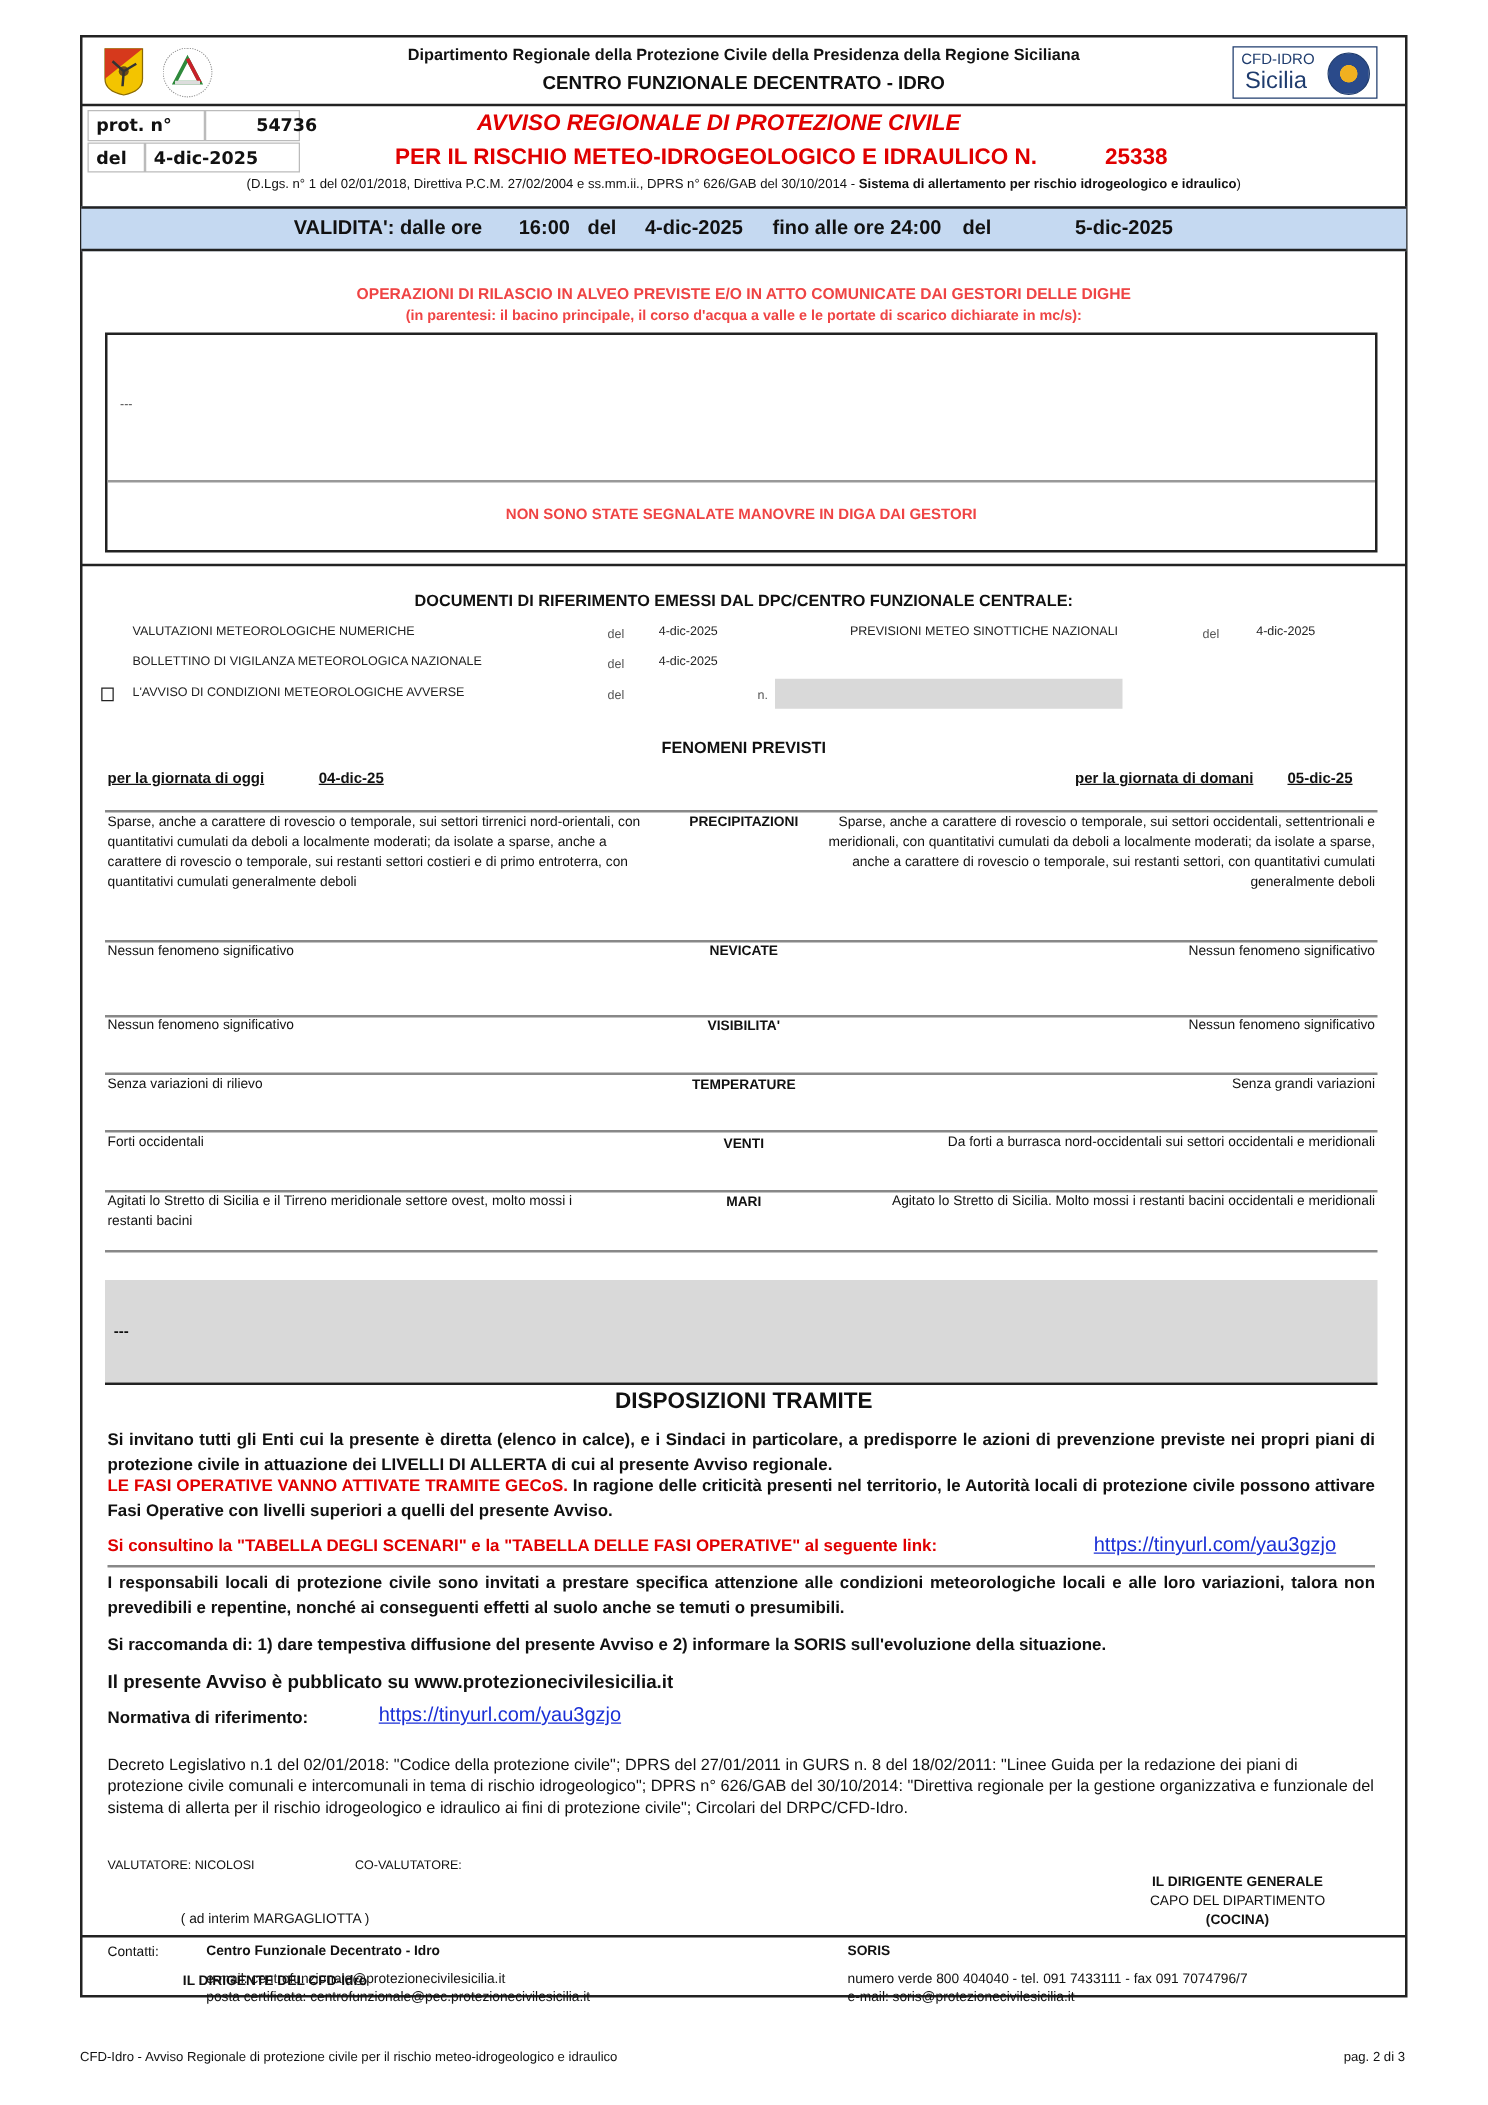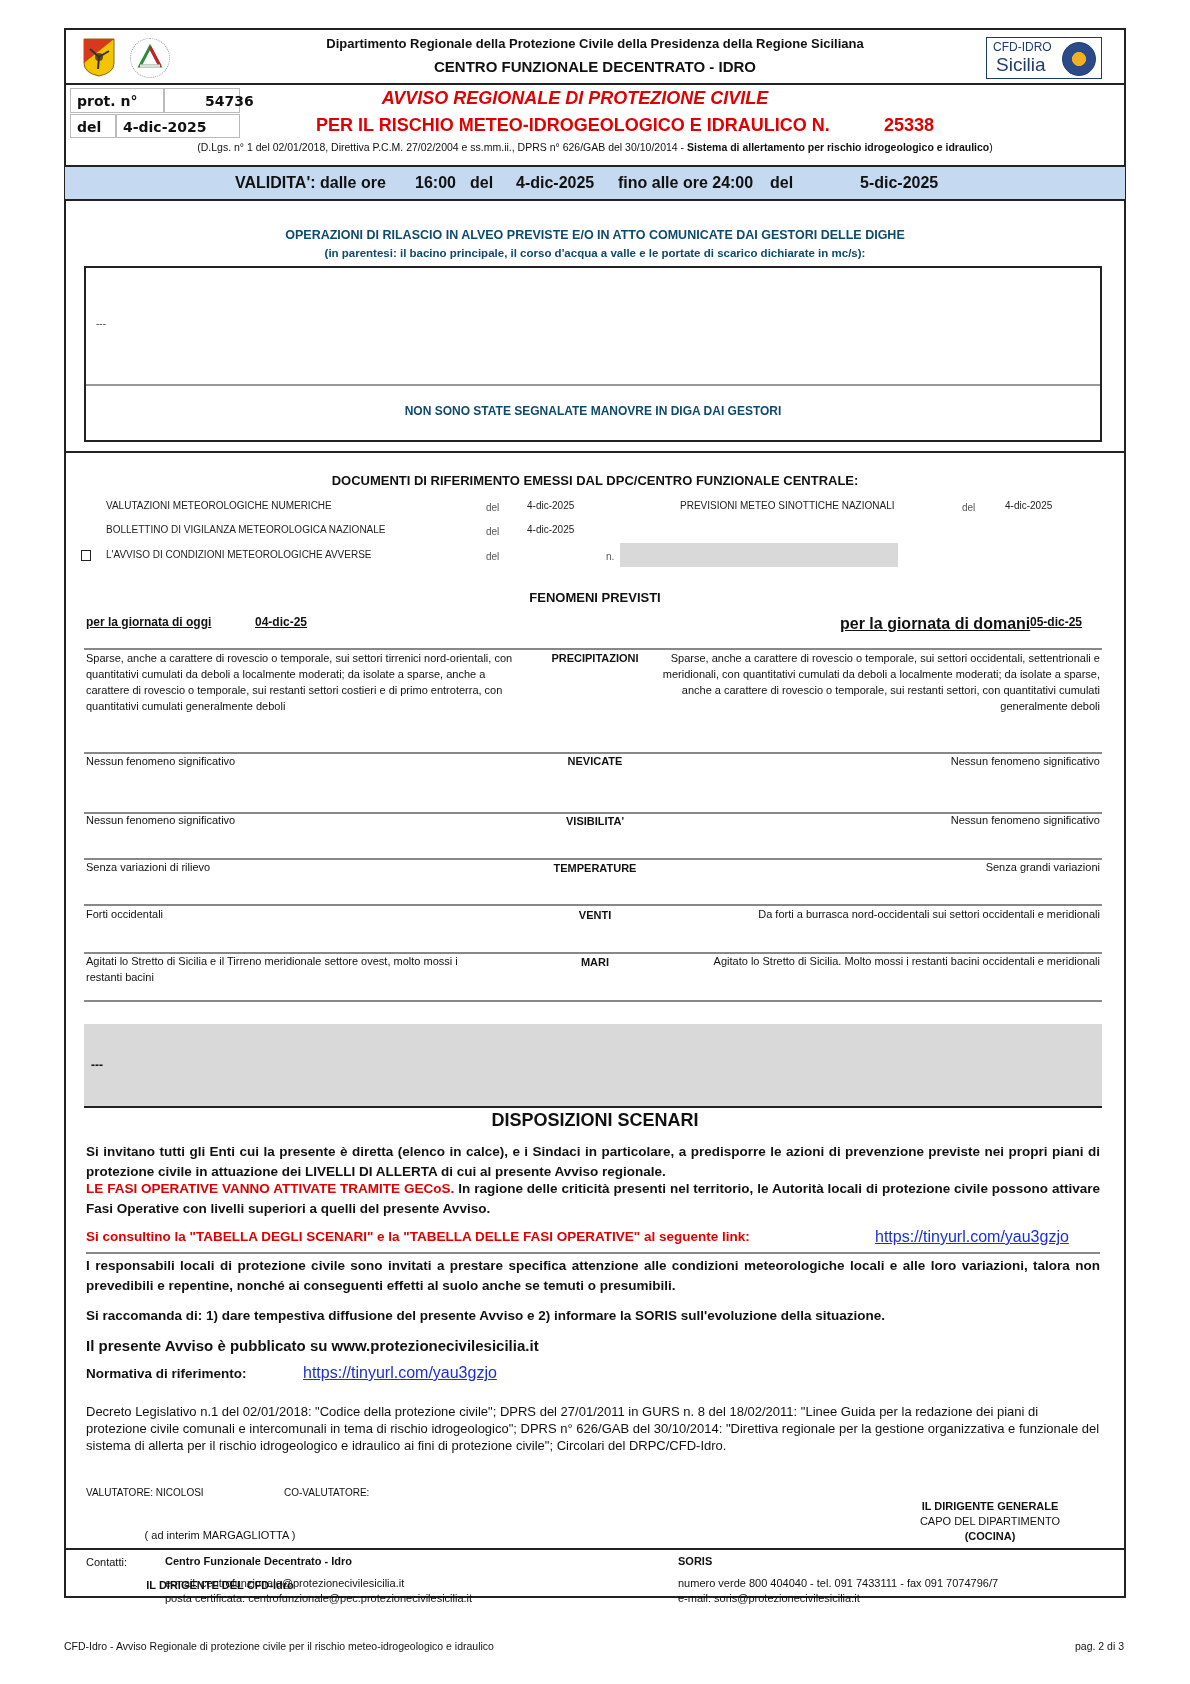--- a/index.html
+++ b/index.html
@@ -4,21 +4,21 @@
 <style>
   html, body { margin: 0; padding: 0; background: #ffffff; }
   body { width: 1190px; height: 1684px; position: relative; font-family: "Liberation Sans", sans-serif; color: #111; overflow: hidden; }
   .abs { position: absolute; }
   .frame { position: absolute; left: 64px; top: 28px; width: 1062px; height: 1570px; border: 2px solid #222; box-sizing: border-box; }
   .hline { position: absolute; height: 0; border-top: 2px solid #222; }
   .b { font-weight: bold; }
   .c { text-align: center; }
   .r { text-align: right; }
   .red { color: #e00000; }
-  .navy { color: #0c4a6e; }
+  .navy { color: #ef4444; }
   .lnk { color: #1a2fd6; text-decoration: underline; }
   .ul { text-decoration: underline; }
 
   
   .logo-sicilia { left: 82px; top: 37px; width: 34px; height: 40px; }
   .logo-pc { left: 130px; top: 38px; width: 40px; height: 40px; border-radius: 50%; border: 1px dotted #999; box-sizing: border-box; }
   .logo-cfd { left: 986px; top: 37px; width: 116px; height: 42px; border: 1px solid #1f3c6e; box-sizing: border-box; }
   .logo-cfd .t1 { position: absolute; left: 6px; top: 2px; font-size: 12px; color: #1f3c6e; }
   .logo-cfd .t2 { position: absolute; left: 9px; top: 16px; font-size: 19px; color: #1f3c6e; }
   .logo-cfd .seal { position: absolute; right: 5px; top: 4px; width: 32px; height: 32px; border-radius: 50%; background: radial-gradient(circle, #f0b020 0 30%, #2a4a8a 32% 100%); border: 1px solid #1f3c6e; }
@@ -114,21 +114,21 @@
 
 <div class="abs" style="left:81px; top:550px; width:10px; height:11px; border:1px solid #222; box-sizing:border-box;"></div>
 <div class="doc-label" style="left:106px; top:549px;">L'AVVISO DI CONDIZIONI METEOROLOGICHE AVVERSE</div>
 <div class="doc-label" style="left:486px; top:551px; color:#555;">del</div>
 <div class="doc-label" style="left:606px; top:551px; color:#555;">n.</div>
 <div class="grey-field" style="left:620px; top:543px; width:278px; height:24px;"></div>
 
 <div class="abs b c" style="left:65px; top:590px; width:1060px; font-size:13px;">FENOMENI PREVISTI</div>
 <div class="abs b ul" style="left:86px; top:615px; font-size:12px;">per la giornata di oggi</div>
 <div class="abs b ul" style="left:255px; top:615px; font-size:12px;">04-dic-25</div>
-<div class="abs b ul" style="left:840px; top:615px; font-size:16px;">per la giornata di domani</div>
+<div class="abs b ul" style="left:860px; top:615px; font-size:12px;">per la giornata di domani</div>
 <div class="abs b ul" style="left:1030px; top:615px; font-size:12px;">05-dic-25</div>
 
 <div class="fen-row-line" style="top:648px;"></div>
 <div class="fen-l" style="top:650px;">Sparse, anche a carattere di rovescio o temporale, sui settori tirrenici nord-orientali, con quantitativi cumulati da deboli a localmente moderati; da isolate a sparse, anche a carattere di rovescio o temporale, sui restanti settori costieri e di primo entroterra, con quantitativi cumulati generalmente deboli</div>
 <div class="fen-m" style="top:652px;">PRECIPITAZIONI</div>
 <div class="fen-r" style="top:650px;">Sparse, anche a carattere di rovescio o temporale, sui settori occidentali, settentrionali e meridionali, con quantitativi cumulati da deboli a localmente moderati; da isolate a sparse, anche a carattere di rovescio o temporale, sui restanti settori, con quantitativi cumulati generalmente deboli</div>
 
 <div class="fen-row-line" style="top:752px;"></div>
 <div class="fen-l" style="top:753px;">Nessun fenomeno significativo</div>
 <div class="fen-m" style="top:755px;">NEVICATE</div>
@@ -154,21 +154,21 @@
 <div class="fen-m" style="top:956px;">MARI</div>
 <div class="fen-r" style="top:953px;">Agitato lo Stretto di Sicilia. Molto mossi i restanti bacini occidentali e meridionali</div>
 
 <div class="fen-row-line" style="top:1000px;"></div>
 
 <div class="abs b red c ul" style="left:65px; top:1037px; width:1060px; font-size:16px;">CONDI-METEO AVVERSE</div>
 <div class="grey-field" style="left:84px; top:1024px; width:1018px; height:82px;"></div>
 <div class="abs b" style="left:91px; top:1058px; font-size:12px;">---</div>
 <div class="abs" style="left:84px; top:1106px; width:1018px; border-top:2px solid #222;"></div>
 
-<div class="abs b c" style="left:65px; top:1110px; width:1060px; font-size:18px;">DISPOSIZIONI SCENARI</div>
+<div class="abs b c" style="left:65px; top:1110px; width:1060px; font-size:18px;">DISPOSIZIONI TRAMITE</div>
 <div class="para" style="top:1142px;">Si invitano tutti gli Enti cui la presente è diretta (elenco in calce), e i Sindaci in particolare, a predisporre le azioni di prevenzione previste nei propri piani di protezione civile in attuazione dei LIVELLI DI ALLERTA di cui al presente Avviso regionale.</div>
 <div class="para" style="top:1179px; text-indent:0;"><span class="red">LE FASI OPERATIVE VANNO ATTIVATE TRAMITE GECoS.</span><span> In ragione delle criticità presenti nel territorio, le Autorità locali di protezione civile possono attivare Fasi Operative con livelli superiori a quelli del presente Avviso.</span></div>
 <div class="abs b red" style="left:86px; top:1229px; font-size:13.5px;">Si consultino la "TABELLA DEGLI SCENARI" e la "TABELLA DELLE FASI OPERATIVE" al seguente link:</div>
 <a class="abs lnk" style="left:875px; top:1228px; font-size:16px;">https://tinyurl.com/yau3gzjo</a>
 <div class="abs" style="left:86px; top:1252px; width:1014px; border-top:2px solid #888;"></div>
 <div class="para" style="top:1256px;">I responsabili locali di protezione civile sono invitati a prestare specifica attenzione alle condizioni meteorologiche locali e alle loro variazioni, talora non prevedibili e repentine, nonché ai conseguenti effetti al suolo anche se temuti o presumibili.</div>
 <div class="para" style="top:1306px;">Si raccomanda di: 1) dare tempestiva diffusione del presente Avviso e 2) informare la SORIS sull'evoluzione della situazione.</div>
 <div class="abs b" style="left:86px; top:1337px; font-size:15px;">Il presente Avviso è pubblicato su www.protezionecivilesicilia.it</div>
 <div class="abs b" style="left:86px; top:1366px; font-size:13.5px;">Normativa di riferimento:</div>
 <a class="abs lnk" style="left:303px; top:1364px; font-size:16px;">https://tinyurl.com/yau3gzjo</a>

